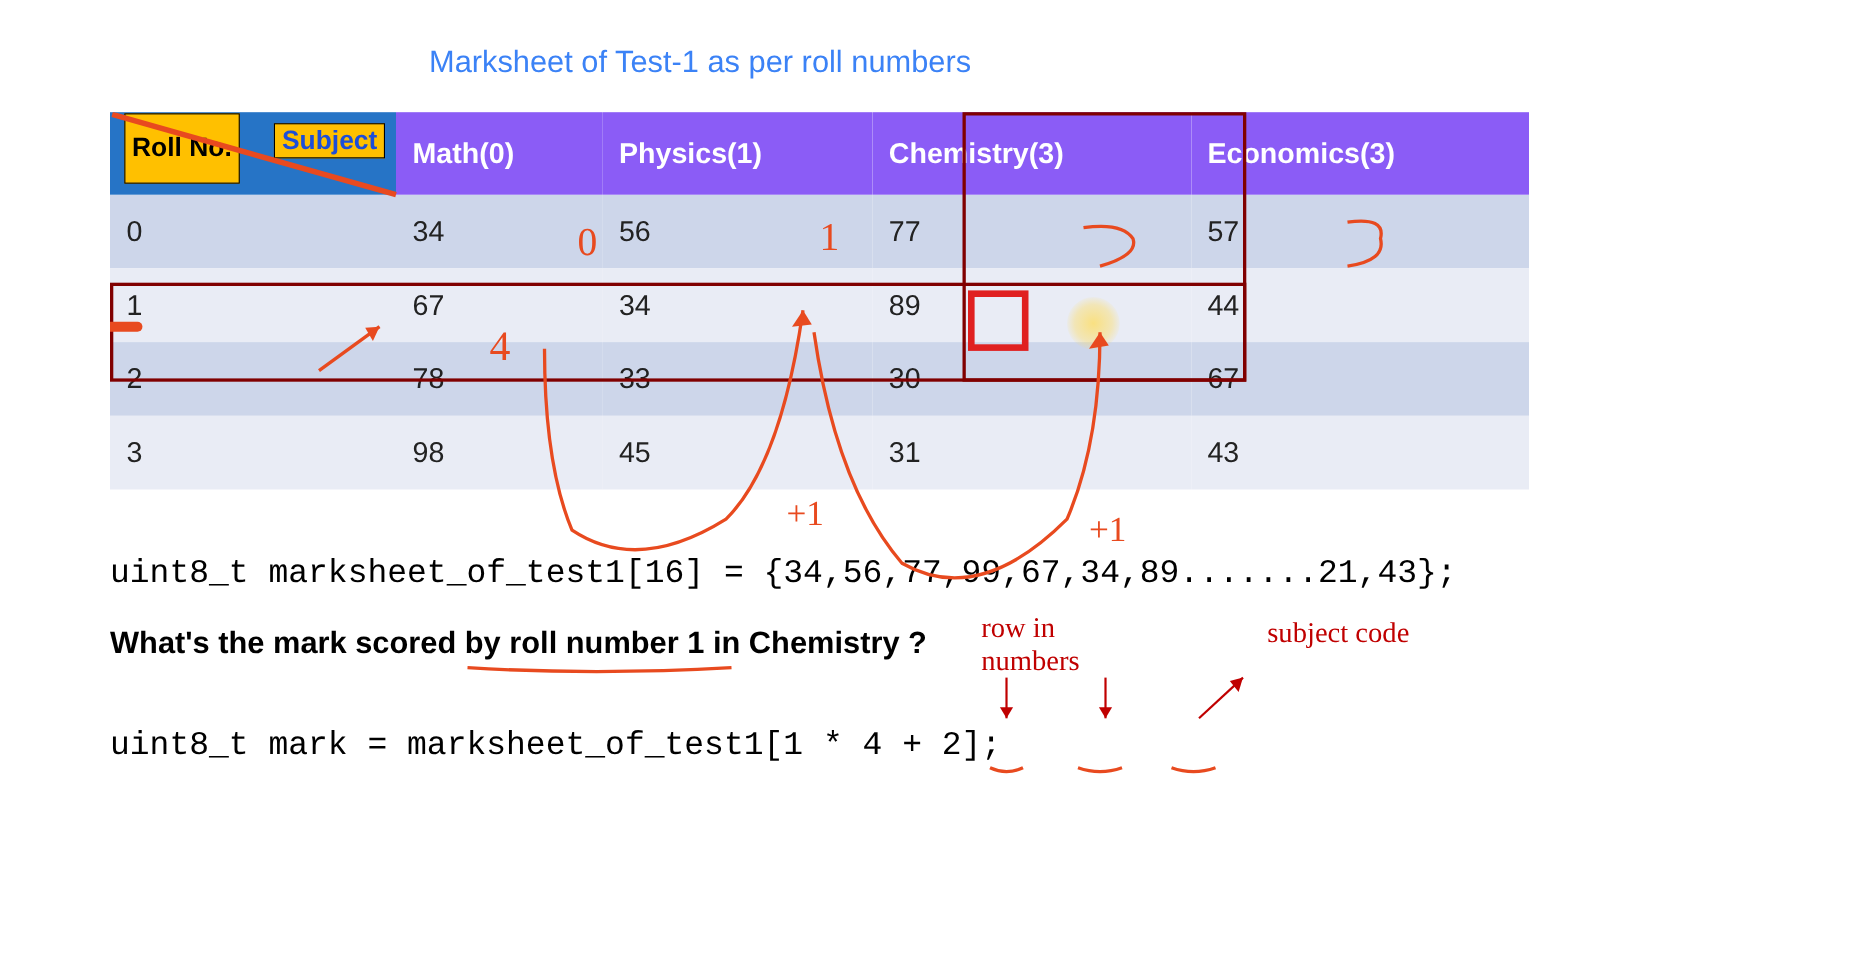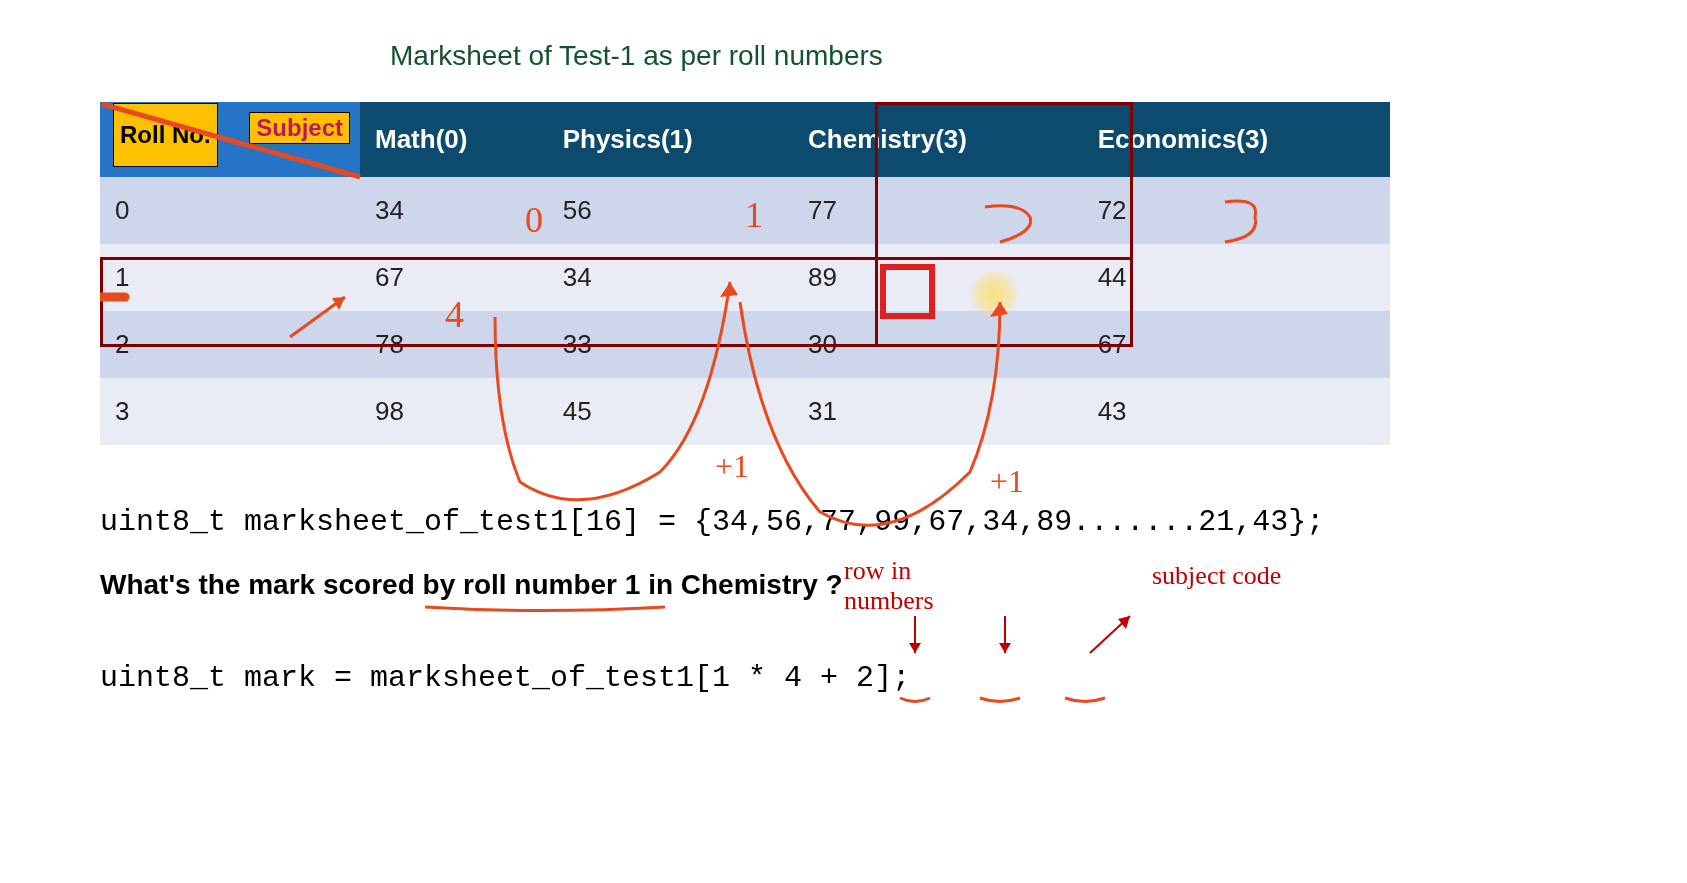--- a/index.html
+++ b/index.html
@@ -9,36 +9,36 @@
     }
     body {
       font-family: Arial, Helvetica, sans-serif;
       background: #fff;
       padding: 40px 80px;
       width: 1687px;
       position: relative;
     }
     .title {
       font-size: 28px;
-      color: #14532d;
+      color: #3b82f6;
       text-align: left;
       margin-left: 310px;
       margin-bottom: 30px;
     }
     .table-wrapper {
       position: relative;
       margin-left: 20px;
     }
     table {
       border-collapse: collapse;
       width: 1290px;
       font-size: 26px;
     }
     th {
-      background: #0c4a6e;
+      background: #8b5cf6;
       color: #fff;
       font-weight: bold;
       text-align: left;
       padding: 18px 15px;
       height: 75px;
       vertical-align: middle;
       position: relative;
     }
     th.corner-header {
       background: #2674c6;
@@ -47,21 +47,21 @@
     }
     .corner-labels {
       position: relative;
       height: 100%;
     }
     .subject-label {
       position: absolute;
       top: -8px;
       right: -5px;
       background: #ffc000;
-      color: #be185d;
+      color: #1d4ed8;
       font-weight: bold;
       padding: 1px 6px;
       font-size: 24px;
       border: 1px solid #000;
     }
     .roll-label {
       position: absolute;
       bottom: -8px;
       left: -2px;
       background: #ffc000;
@@ -162,21 +162,21 @@
         <th>Chemistry(3)</th>
         <th>Economics(3)</th>
       </tr>
     </thead>
     <tbody>
       <tr>
         <td>0</td>
         <td>34</td>
         <td>56</td>
         <td>77</td>
-        <td>72</td>
+        <td>57</td>
       </tr>
       <tr>
         <td>1</td>
         <td>67</td>
         <td>34</td>
         <td>89</td>
         <td>44</td>
       </tr>
       <tr>
         <td>2</td>
@@ -235,21 +235,21 @@
 
   <div class="question-text">
     <span>What's the mark scored by roll number 1 in Chemistry ?</span>
     <svg width="600" height="30" style="position:absolute; left:320px; top:30px;">
       <path d="M 5 8 Q 120 15 245 8" stroke="#e84a1f" stroke-width="3" fill="none"></path>
     </svg>
   </div>
 
   <div class="formula-row">
 
-    <div class="ann-label" style="top:-105px; left:744px;">
+    <div class="ann-label" style="top:-105px; left:792px;">
       <span>row in</span><br><span>numbers</span>
     </div>
     <div class="ann-label" style="top:-100px; left:1052px;">
       <span>subject code</span>
     </div>
 
     <svg class="formula-annotations" width="1200" height="100" style="top:-50px; left:0;">
 
       <path d="M 815 5 Q 815 25 815 42" stroke="#c00000" stroke-width="2" fill="none"></path>
       <path d="M 815 42 L 809 32 L 821 32 Z" fill="#c00000"></path>

